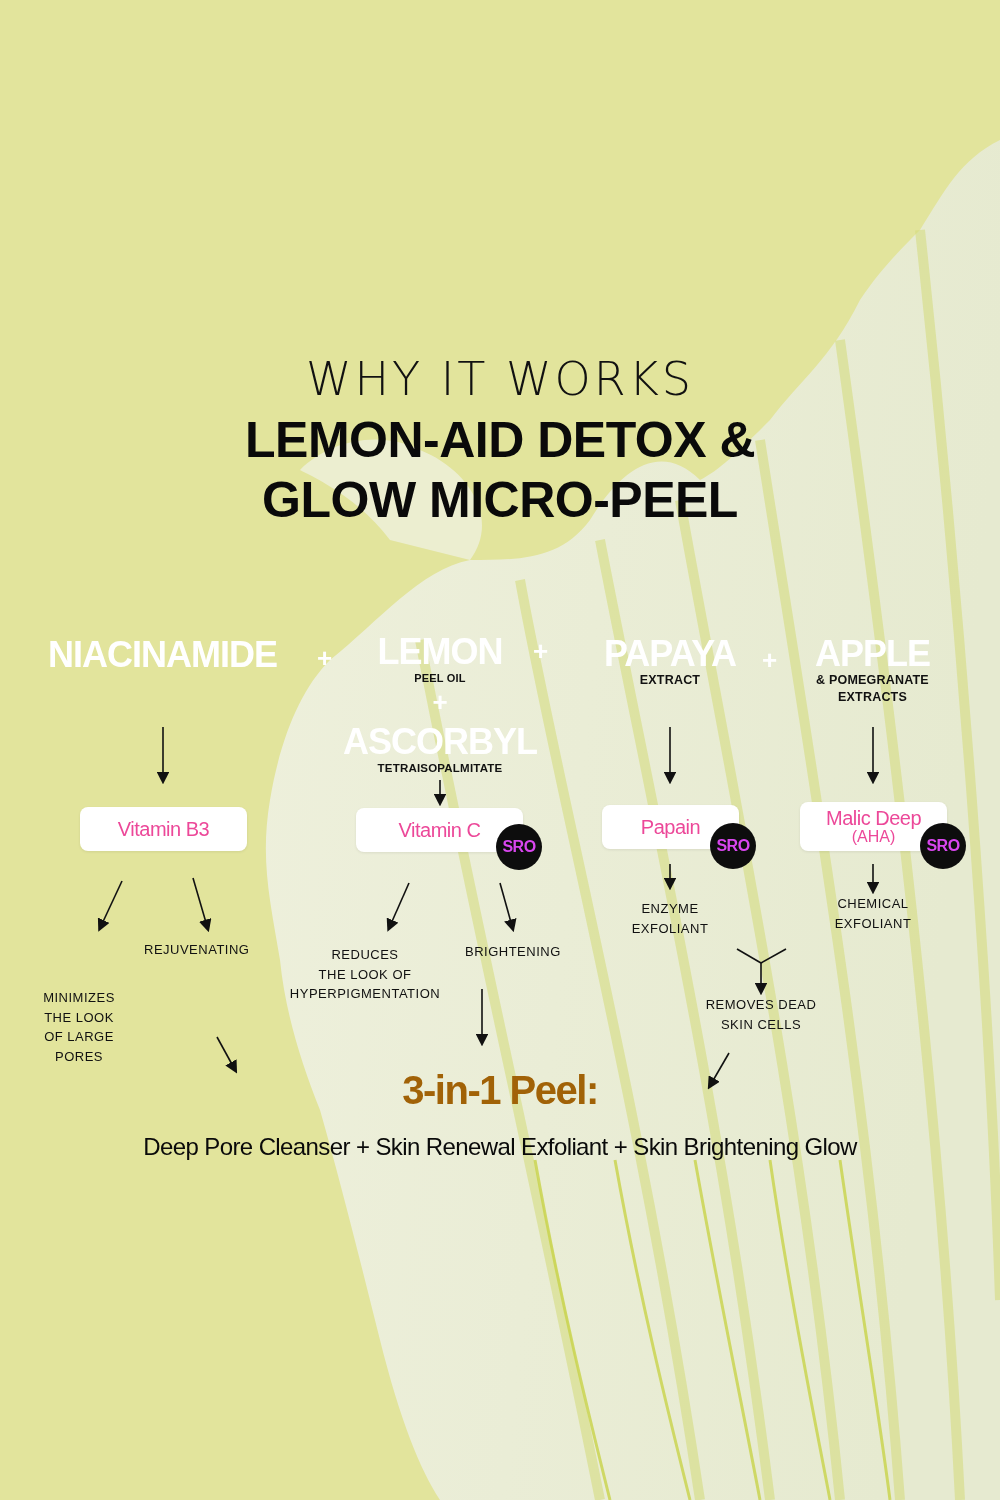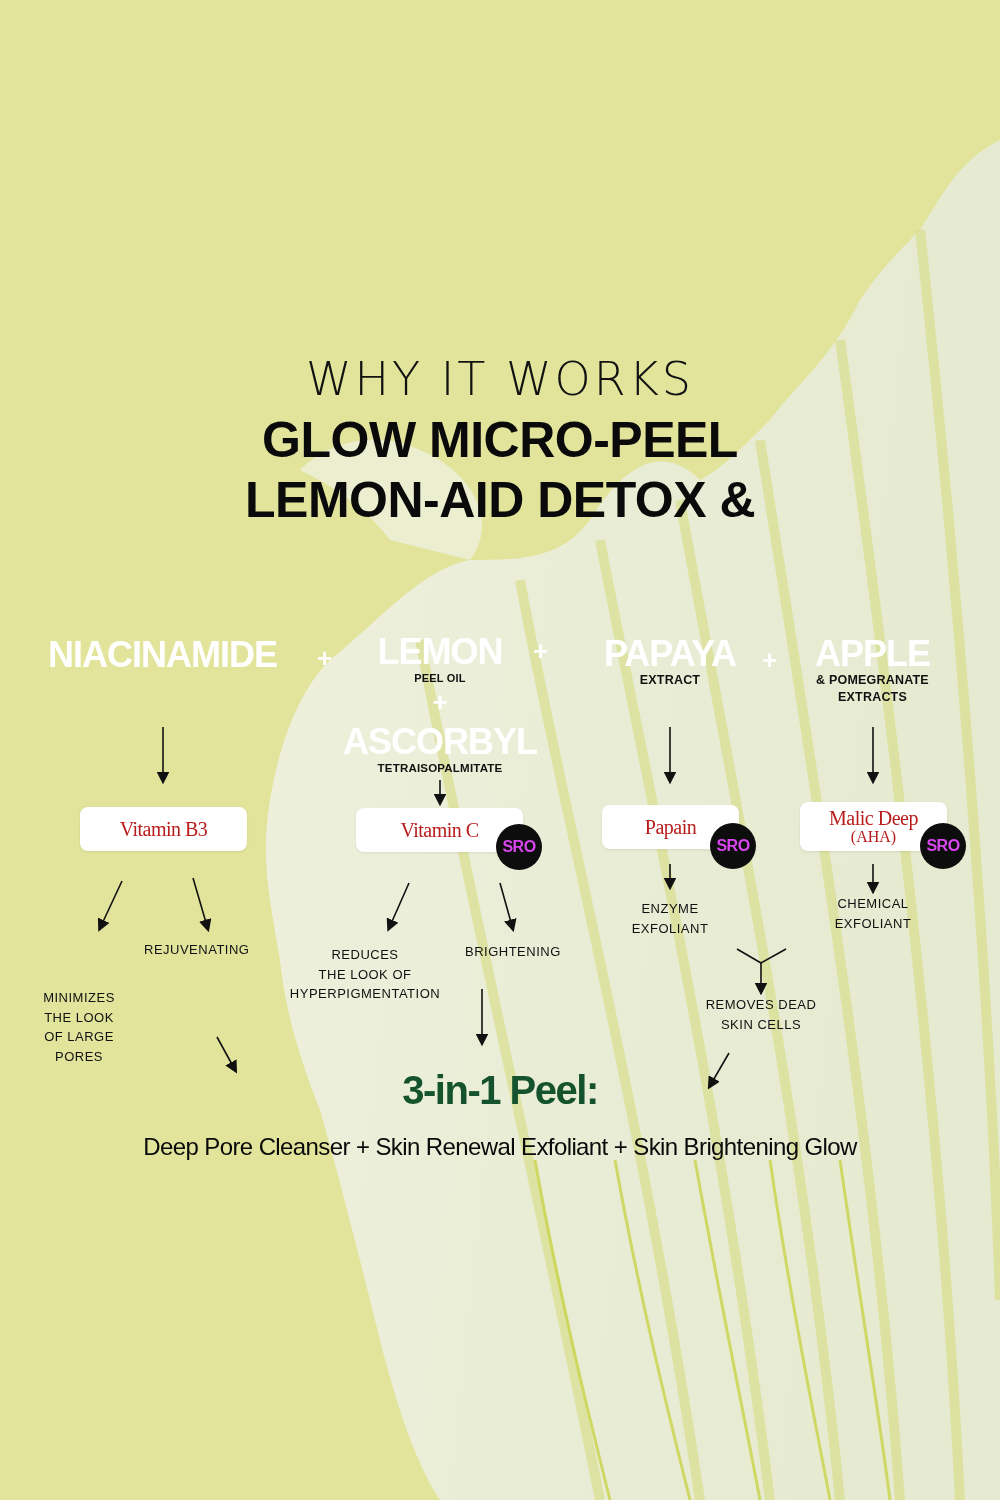--- a/index.html
+++ b/index.html
@@ -12,27 +12,27 @@
     .abs { position: absolute; z-index: 2; }
     .center { text-align: center; }
 
     .why { left: 0; width: 1000px; top: 352px; font-size: 46px; font-weight: 300; letter-spacing: 3px; color: #111; font-family: "DejaVu Sans", sans-serif; font-weight: 200; transform: scaleY(1.0); }
     .title { left: 0; width: 1000px; top: 410px; font-size: 50px; font-weight: 900; line-height: 60px; color: #0a0a0a; font-family: "Liberation Sans", sans-serif; letter-spacing: -0.5px; }
 
     .ing { font-weight: 900; color: #ffffff; font-size: 36px; letter-spacing: -1px; line-height: 40px; font-family: "Liberation Sans", sans-serif; }
     .sub { font-weight: 700; color: #111; font-size: 12.5px; line-height: 17px; letter-spacing: 0.2px; font-family: "Liberation Sans", sans-serif; }
     .plus { color: #ffffff; font-weight: 700; font-size: 26px; }
 
-    .pill { background: #ffffff; border-radius: 8px; box-shadow: 0 1px 3px rgba(0,0,0,0.08); display: flex; align-items: center; justify-content: center; flex-direction: column; color: #b91c1c; font-size: 20px; letter-spacing: -0.5px; font-family: Liberation Serif, serif; }
+    .pill { background: #ffffff; border-radius: 8px; box-shadow: 0 1px 3px rgba(0,0,0,0.08); display: flex; align-items: center; justify-content: center; flex-direction: column; color: #ec4899; font-size: 20px; letter-spacing: -0.5px; font-family: Liberation Sans, sans-serif; }
     .pill .small { font-size: 16px; letter-spacing: 0; margin-top: -2px; }
     .sro { width: 46px; height: 46px; border-radius: 50%; background: #0d0d0d; color: #d946ef; font-weight: 900; font-size: 16px; display: flex; align-items: center; justify-content: center; letter-spacing: -0.5px; }
 
     .label { font-size: 13px; font-weight: 500; color: #111; line-height: 19.5px; letter-spacing: 0.5px; font-family: "Liberation Sans", sans-serif; }
 
-    .peel-title { left: 0; width: 1000px; top: 1068px; font-size: 40px; font-weight: 900; color: #14532d; letter-spacing: -1.5px; }
+    .peel-title { left: 0; width: 1000px; top: 1068px; font-size: 40px; font-weight: 900; color: #a16207; letter-spacing: -1.5px; }
     .peel-sub { left: 0; width: 1000px; top: 1133px; font-size: 24px; color: #0a0a0a; letter-spacing: -0.6px; }
 
     svg.arrows { position: absolute; left: 0; top: 0; z-index: 1; }
   </style>
 </head>
 <body>
 
 <svg class="bg-layer" width="1000" height="1500" viewBox="0 0 1000 1500">
   <defs>
     <linearGradient id="creamG" x1="0" y1="0" x2="1" y2="0.2">
@@ -83,22 +83,22 @@
     <line x1="729" y1="1053" x2="711" y2="1084"></line>
   </g>
   <g stroke="#111" stroke-width="1.6" fill="none">
     <line x1="737" y1="949" x2="761" y2="963"></line>
     <line x1="786" y1="949" x2="761" y2="963"></line>
   </g>
 </svg>
 
 <div class="abs why center">WHY IT WORKS</div>
 <div class="abs title center">
+  <div>LEMON-AID DETOX &amp;</div>
   <div>GLOW MICRO-PEEL</div>
-  <div>LEMON-AID DETOX &amp;</div>
 </div>
 
 <div class="abs ing center" style="left:30px; width:265px; top:635px;">NIACINAMIDE</div>
 <div class="abs plus" style="left:317px; top:643px;">+</div>
 
 <div class="abs ing center" style="left:340px; width:200px; top:632px;">LEMON</div>
 <div class="abs sub center" style="left:340px; width:200px; top:670px; font-size:11px;">PEEL OIL</div>
 <div class="abs plus center" style="left:425px; width:30px; top:687px;">+</div>
 <div class="abs ing center" style="left:320px; width:240px; top:722px;">ASCORBYL</div>
 <div class="abs sub center" style="left:320px; width:240px; top:760px; font-size:11.5px;">TETRAISOPALMITATE</div>

